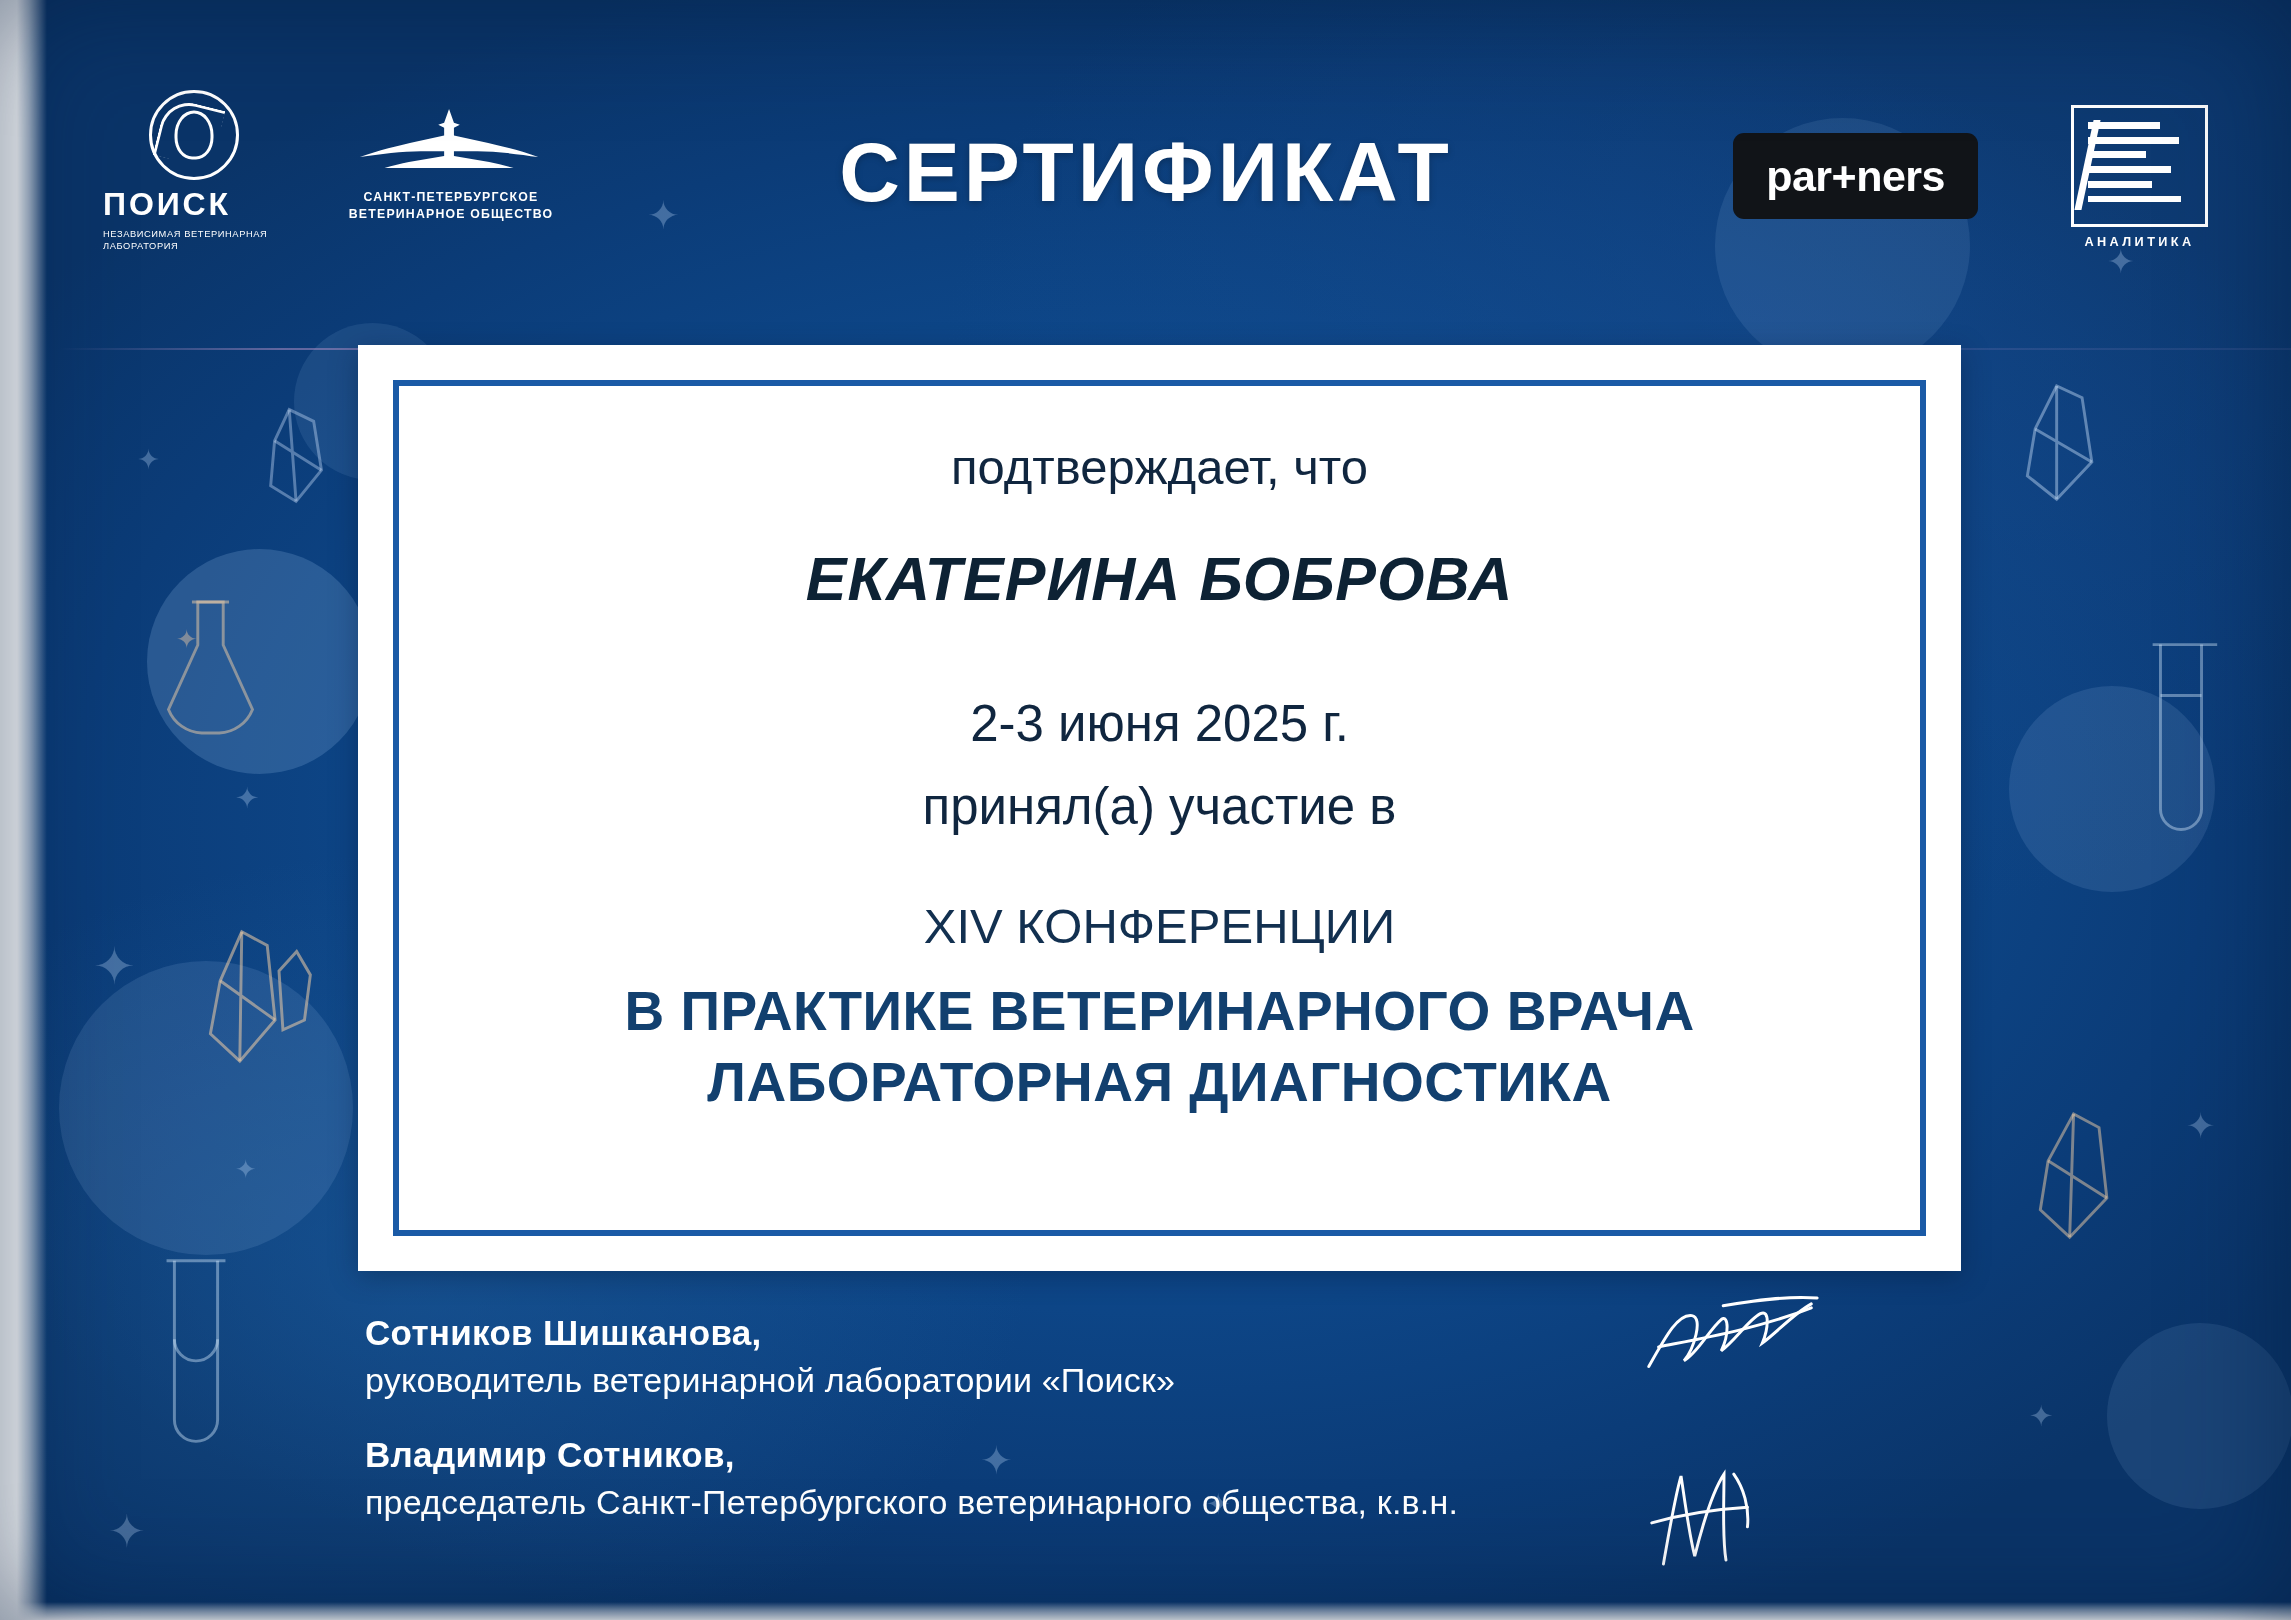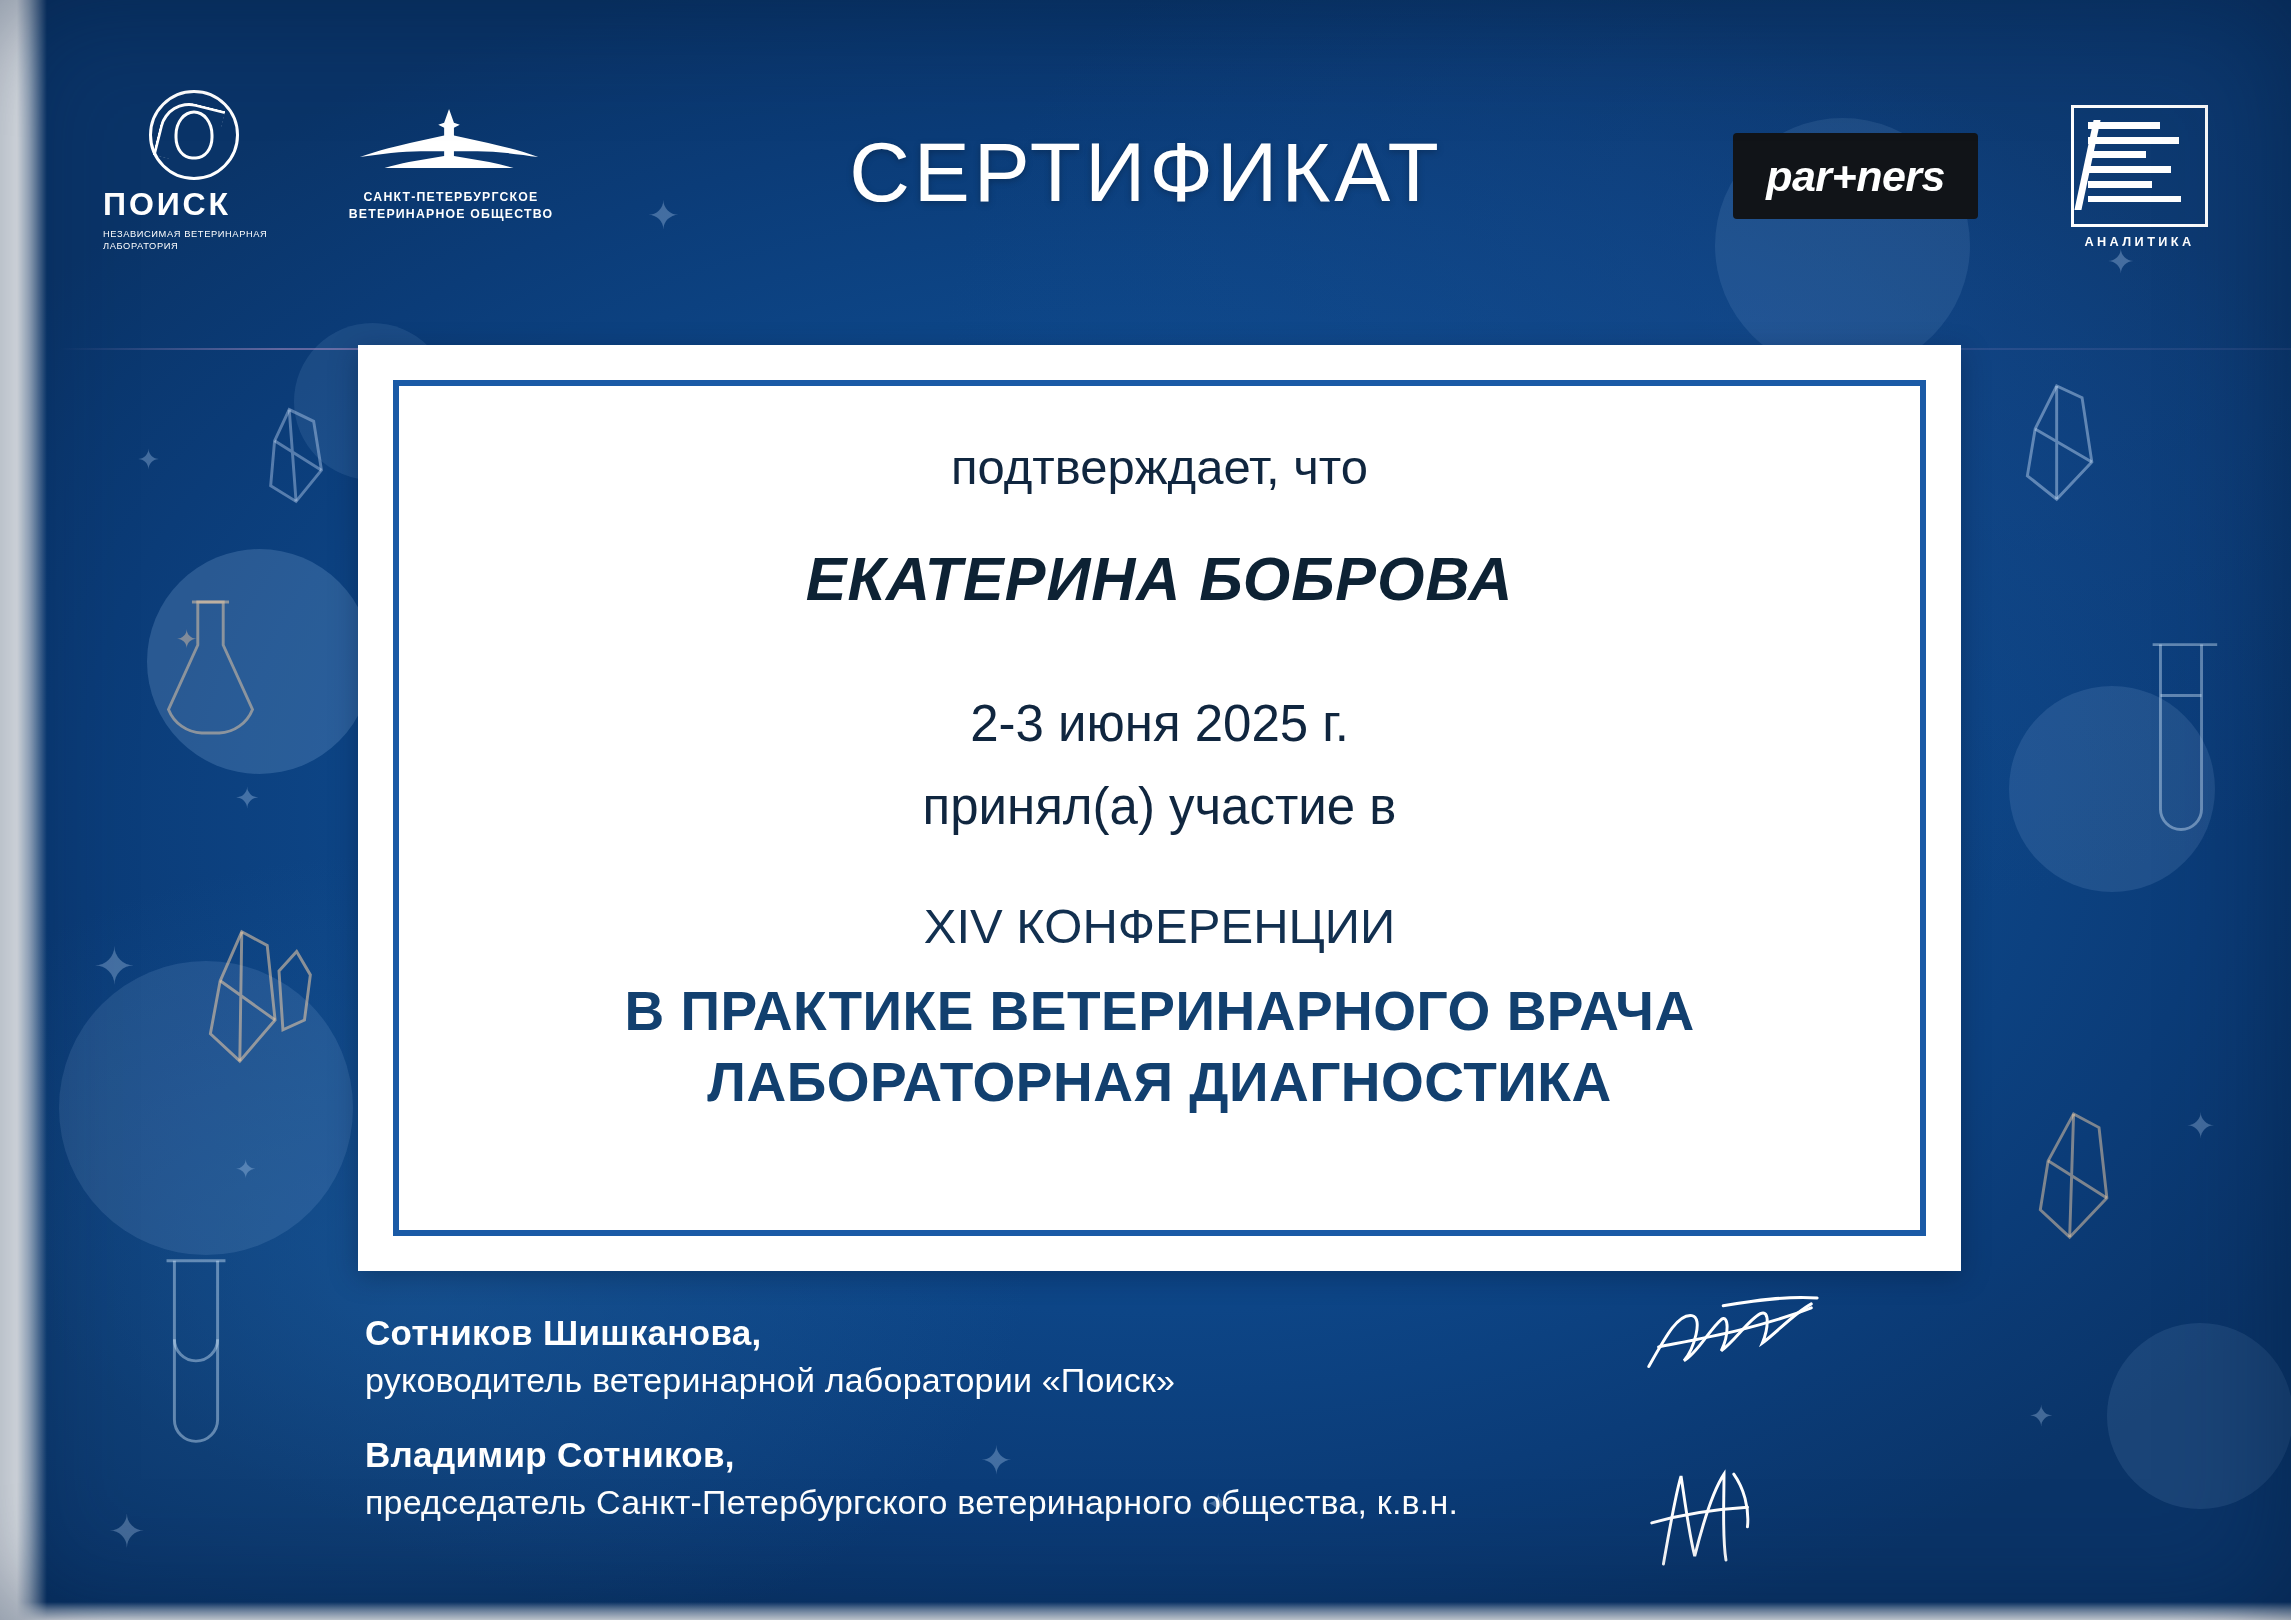--- a/index.html
+++ b/index.html
@@ -135,33 +135,32 @@
     margin-top: 21px;
   }
 
   #cert-title {
     position: absolute;
     left: 50%;
     top: 94px;
     transform: translate(-50%, -50%);
     color: #ffffff;
     font-size: 84px;
-    font-weight: normal;
+    font-weight: bold;
     letter-spacing: 3.9px;
     white-space: nowrap;
     text-shadow: 0 2px 7.8px rgba(0,0,0,0.25);
   }
 
   #logo-partners {
     position: absolute;
     right: 314px; top: 55px;
     background: #111418;
     padding: 21.6px 33px;
-    border-radius: 4px;
-    font-style: italic;
+    border-radius: 11px;
   }
   #logo-partners .txt {
     color: #ffffff;
     font-size: 43px;
     font-weight: bold;
     letter-spacing: -0.5px;
     line-height: 1;
     white-space: nowrap;
   }
 

